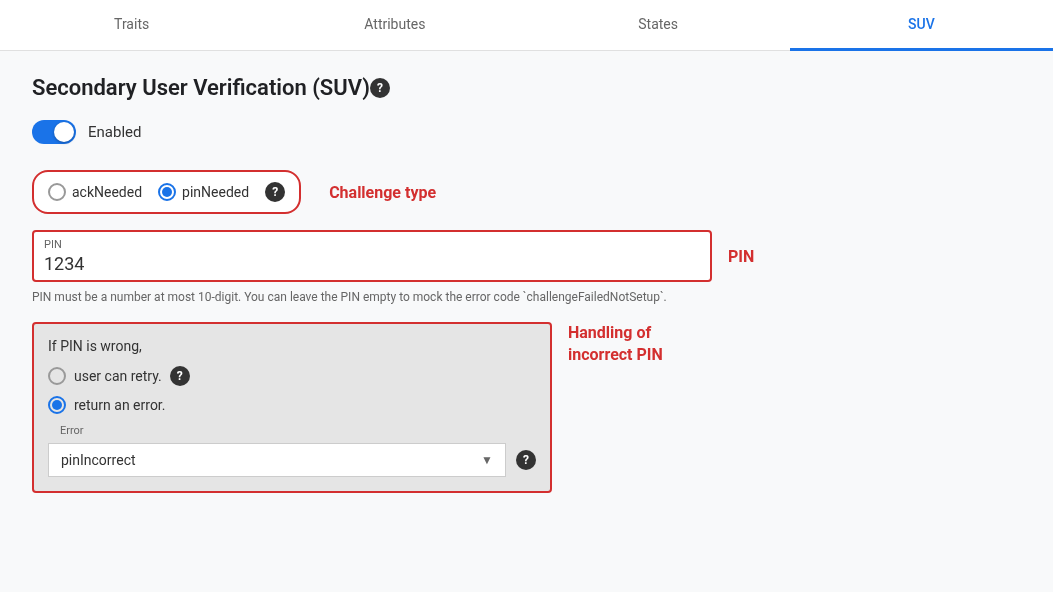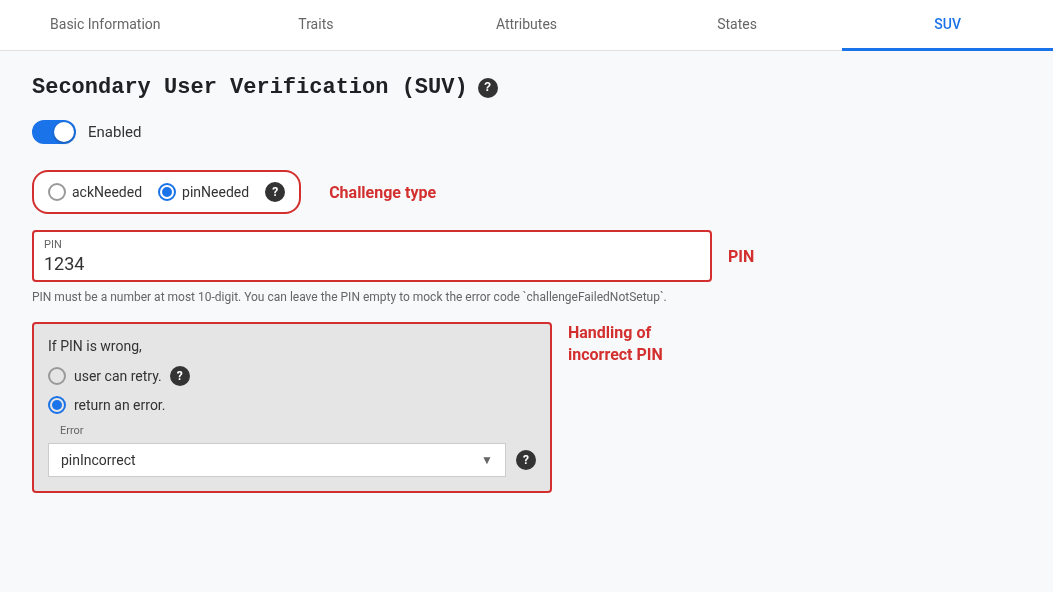--- a/index.html
+++ b/index.html
@@ -42,23 +42,21 @@
       min-height: 541px;
     }
 
     
     .title {
       font-size: 22px;
       font-weight: 600;
       color: #202124;
       display: flex;
       align-items: center;
-      gap: 10px;
       margin-bottom: 20px;
-      font-family: Liberation Mono, monospace;
     }
     .help-icon {
       width: 20px;
       height: 20px;
       background: #333;
       border-radius: 50%;
       color: #fff;
       font-size: 12px;
       display: flex;
       align-items: center;
@@ -256,21 +254,20 @@
       font-weight: 700;
       color: #d32f2f;
       line-height: 1.4;
     }
   </style>
 </head>
 <body>
 
 <div>
   <div class="tabs">
-    <div class="tab">Basic Information</div>
     <div class="tab">Traits</div>
     <div class="tab">Attributes</div>
     <div class="tab">States</div>
     <div class="tab active">SUV</div>
   </div>
 </div>
 
 <div class="main">
 
   <div class="title">

